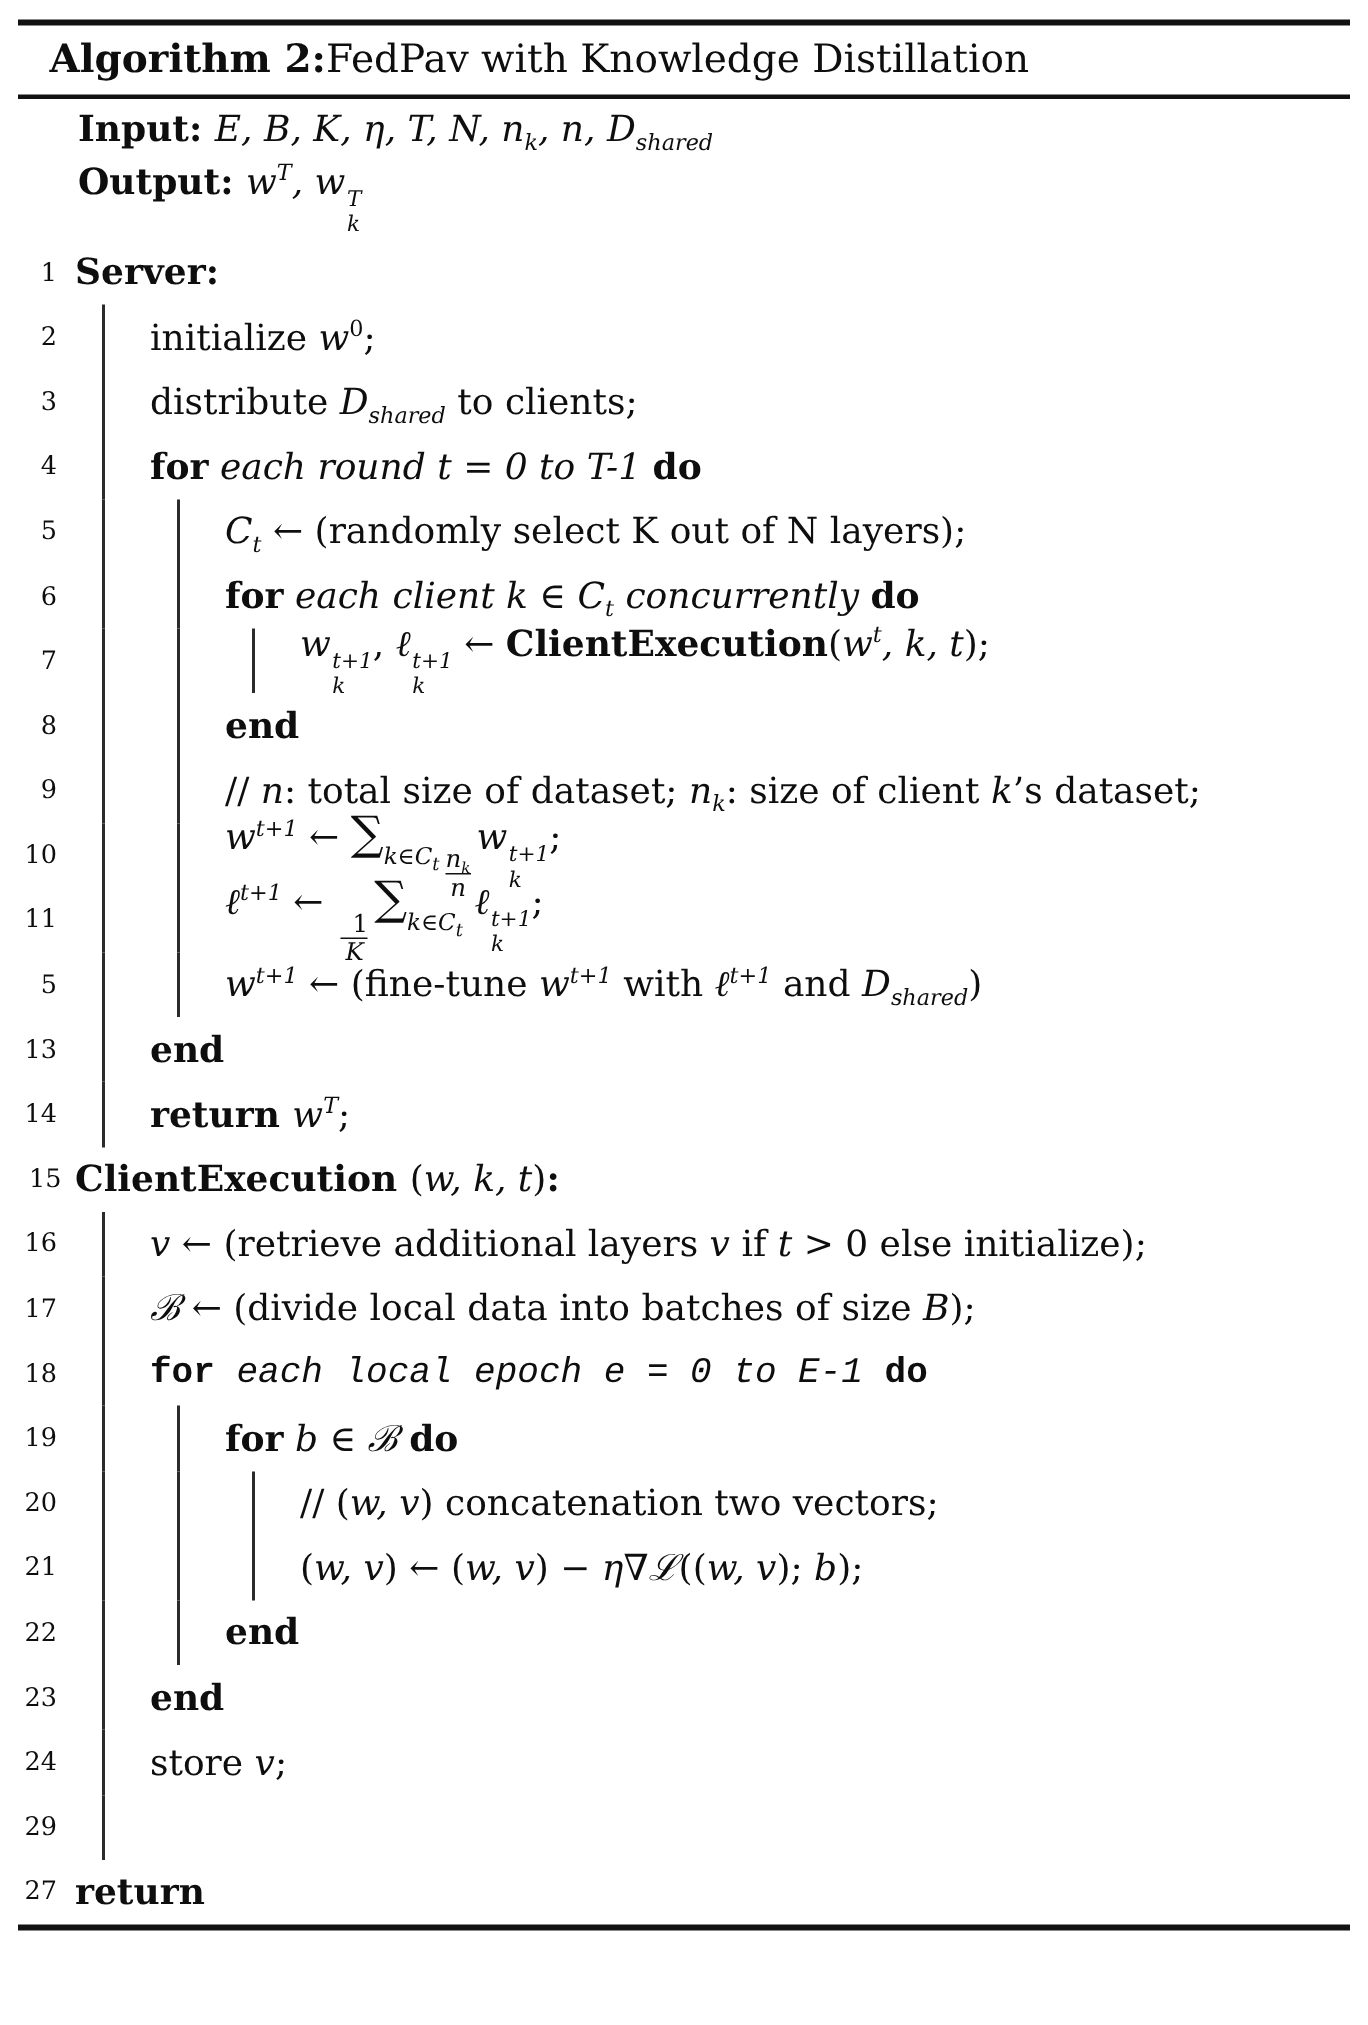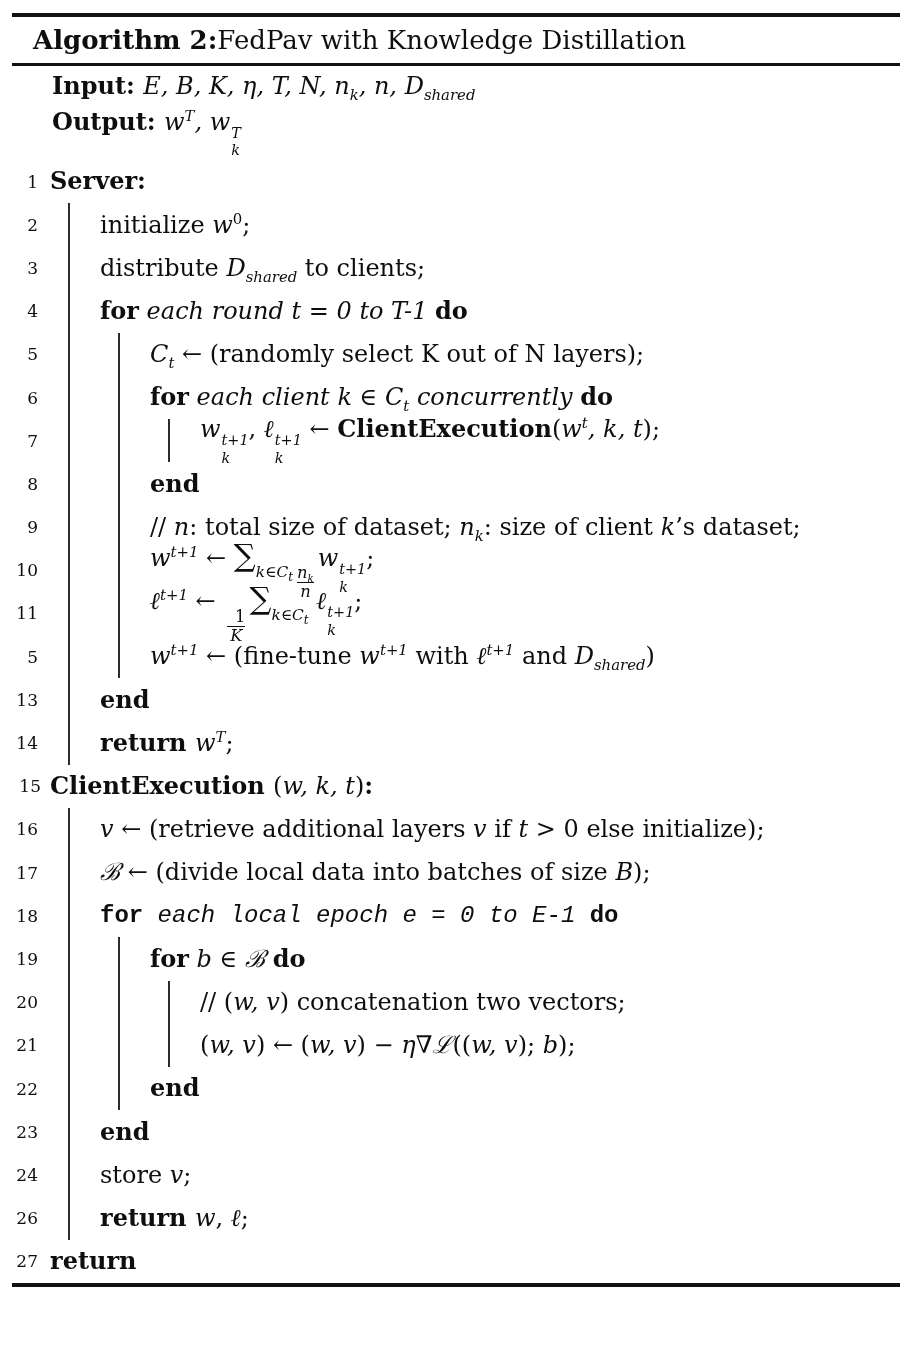--- a/index.html
+++ b/index.html
@@ -222,23 +222,22 @@
           <span class="num" style="position: absolute; left: 0px;">23</span>
           <span class="bar" style="left: 56px;"></span>
           <div class="content" style="padding-left: 54px;"><span class="seg-b">end</span></div>
         </div>
         <div class="algo-line" style="padding-left: 34px;">
           <span class="num" style="position: absolute; left: 0px;">24</span>
           <span class="bar" style="left: 56px;"></span>
           <div class="content" style="padding-left: 54px;"><span class="seg-n">store </span><span class="seg-m">v</span><span class="seg-n">;</span></div>
         </div>
         <div class="algo-line" style="padding-left: 34px;">
-          <span class="num" style="position: absolute; left: 0px;">26</span>
-          <span class="bar" style="left: 56px;"></span>
-          <div class="content" style="padding-left: 54px;"><span class="seg-b">return </span><span class="seg-m">w</span><span class="seg-n">, </span><span class="seg-m">ℓ</span><span class="seg-n">;</span></div>
+          <span class="num" style="position: absolute; left: 0px;">29</span>
+          <span class="bar" style="left: 56px;"></span>
         </div>
         <div class="algo-line" style="padding-left: 34px;">
           <span class="num" style="position: absolute; left: 0px;">27</span>
           <div class="content" style="padding-left: 4px;"><span class="seg-b">return</span></div>
         </div>
       </div>
     <div class="rule-thick"></div>
   </div>
 </div>
 

